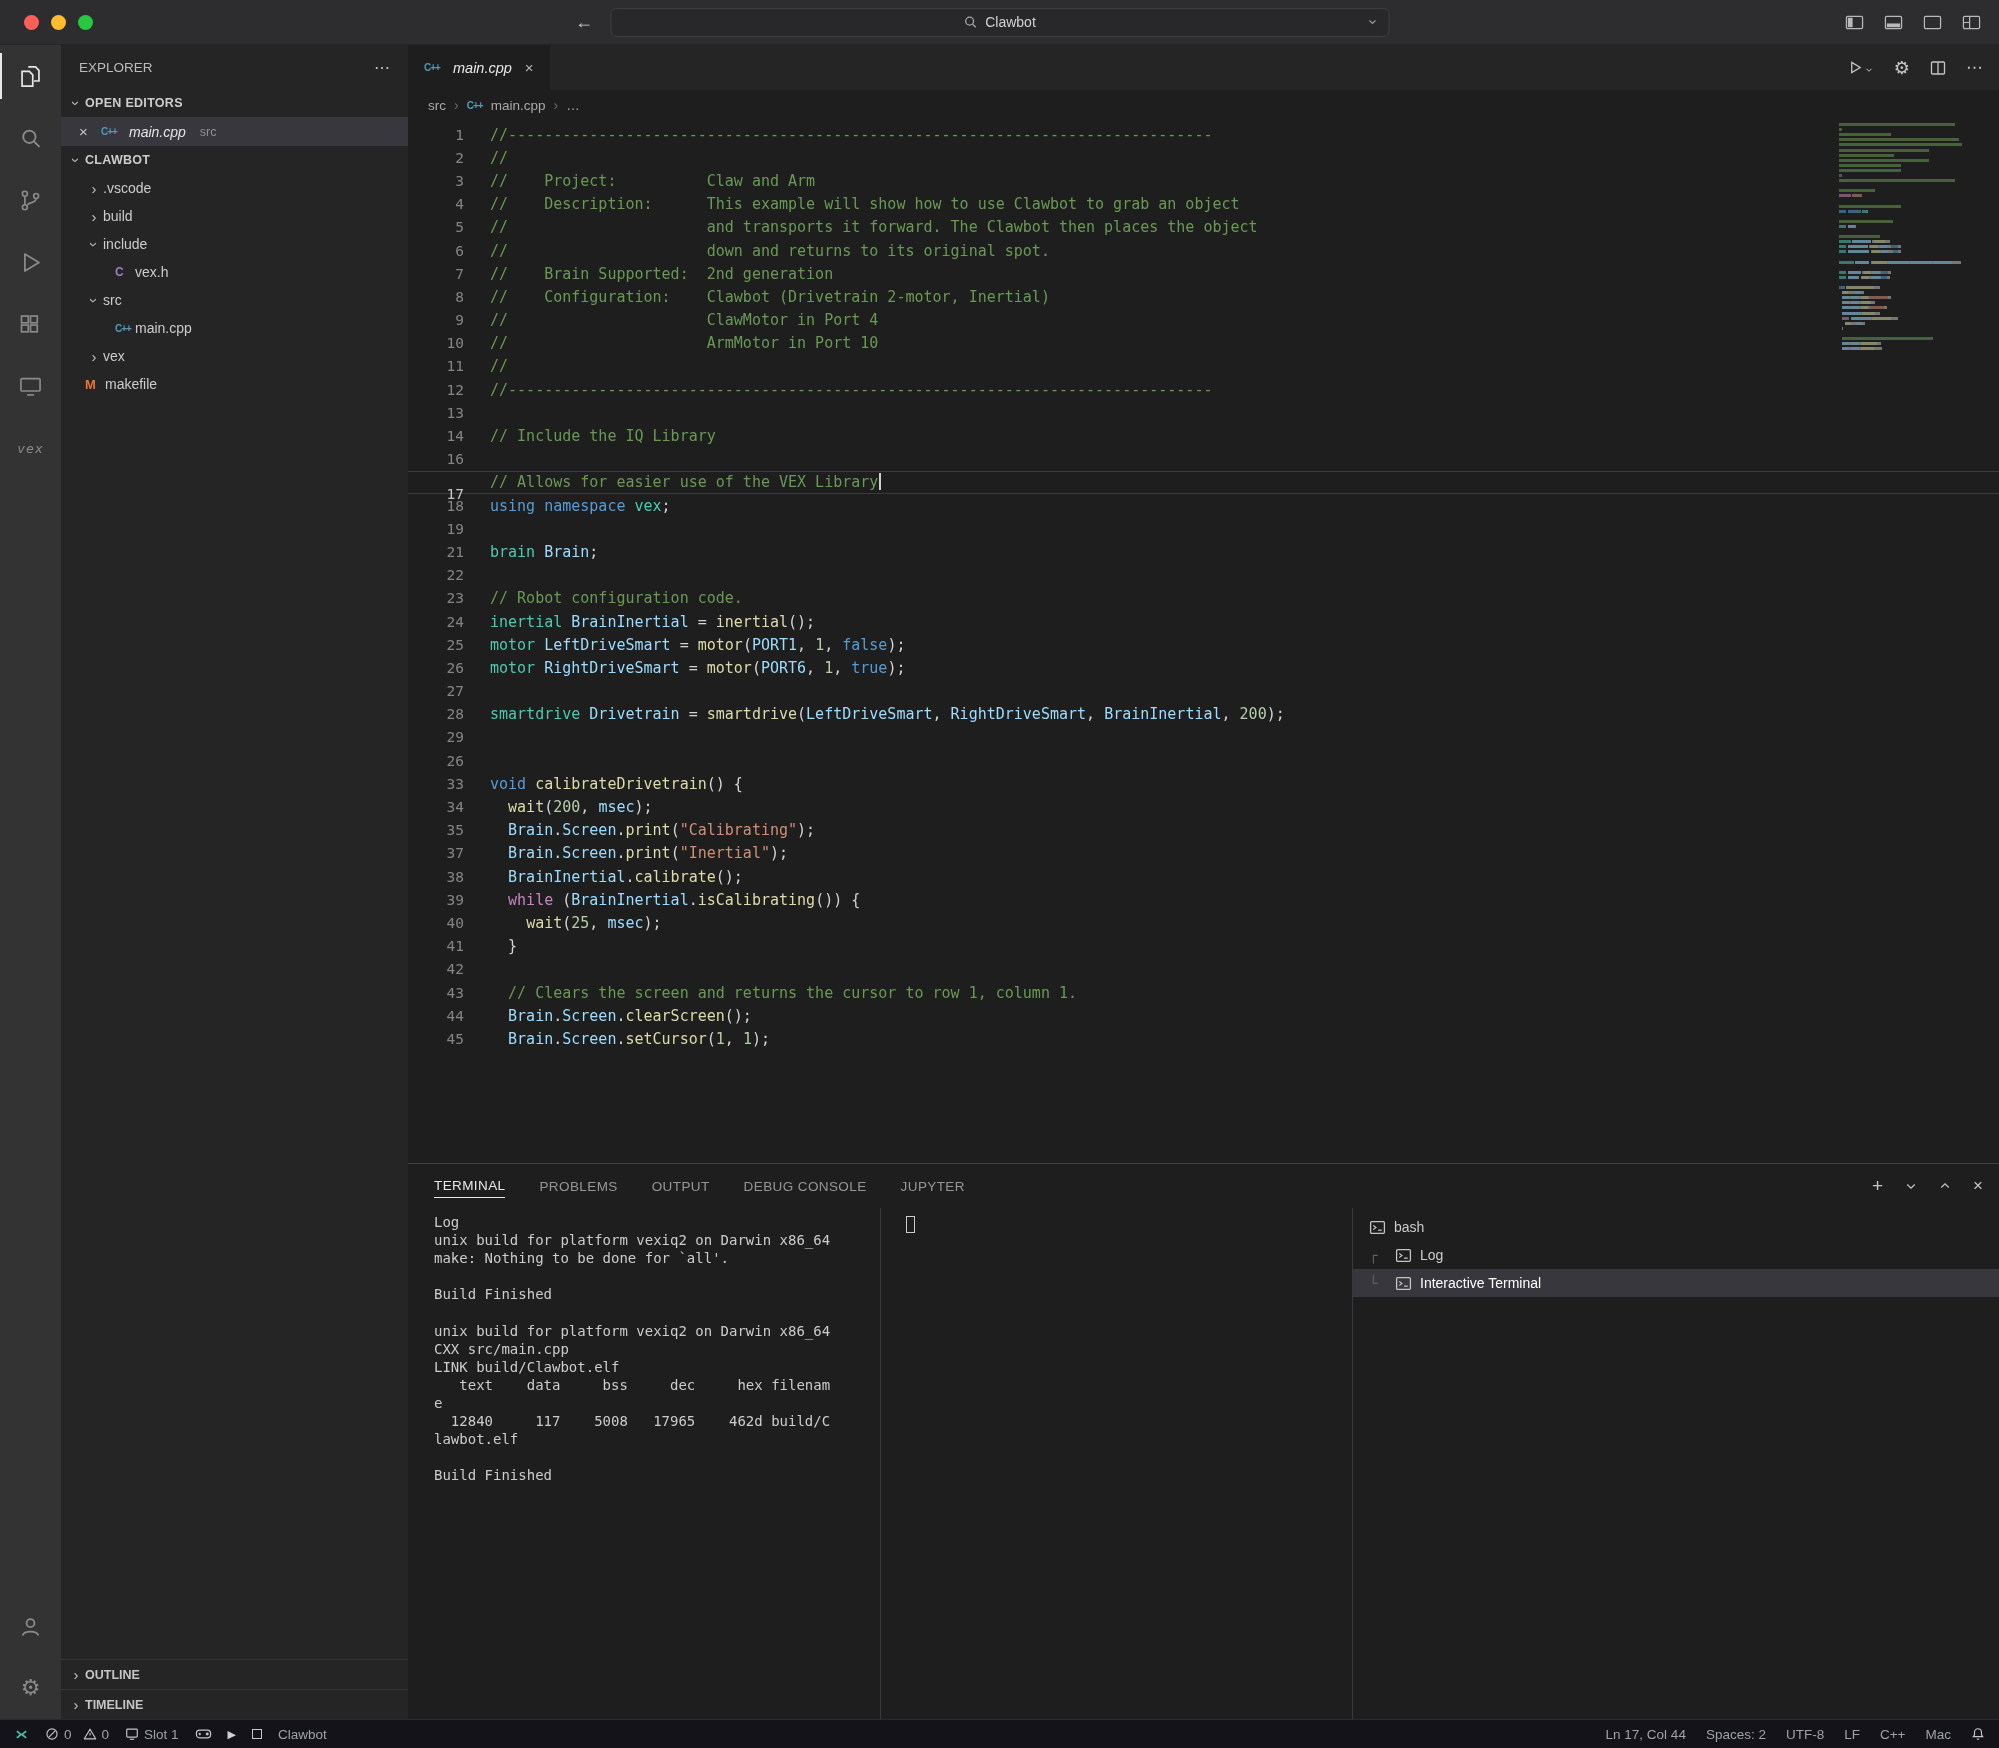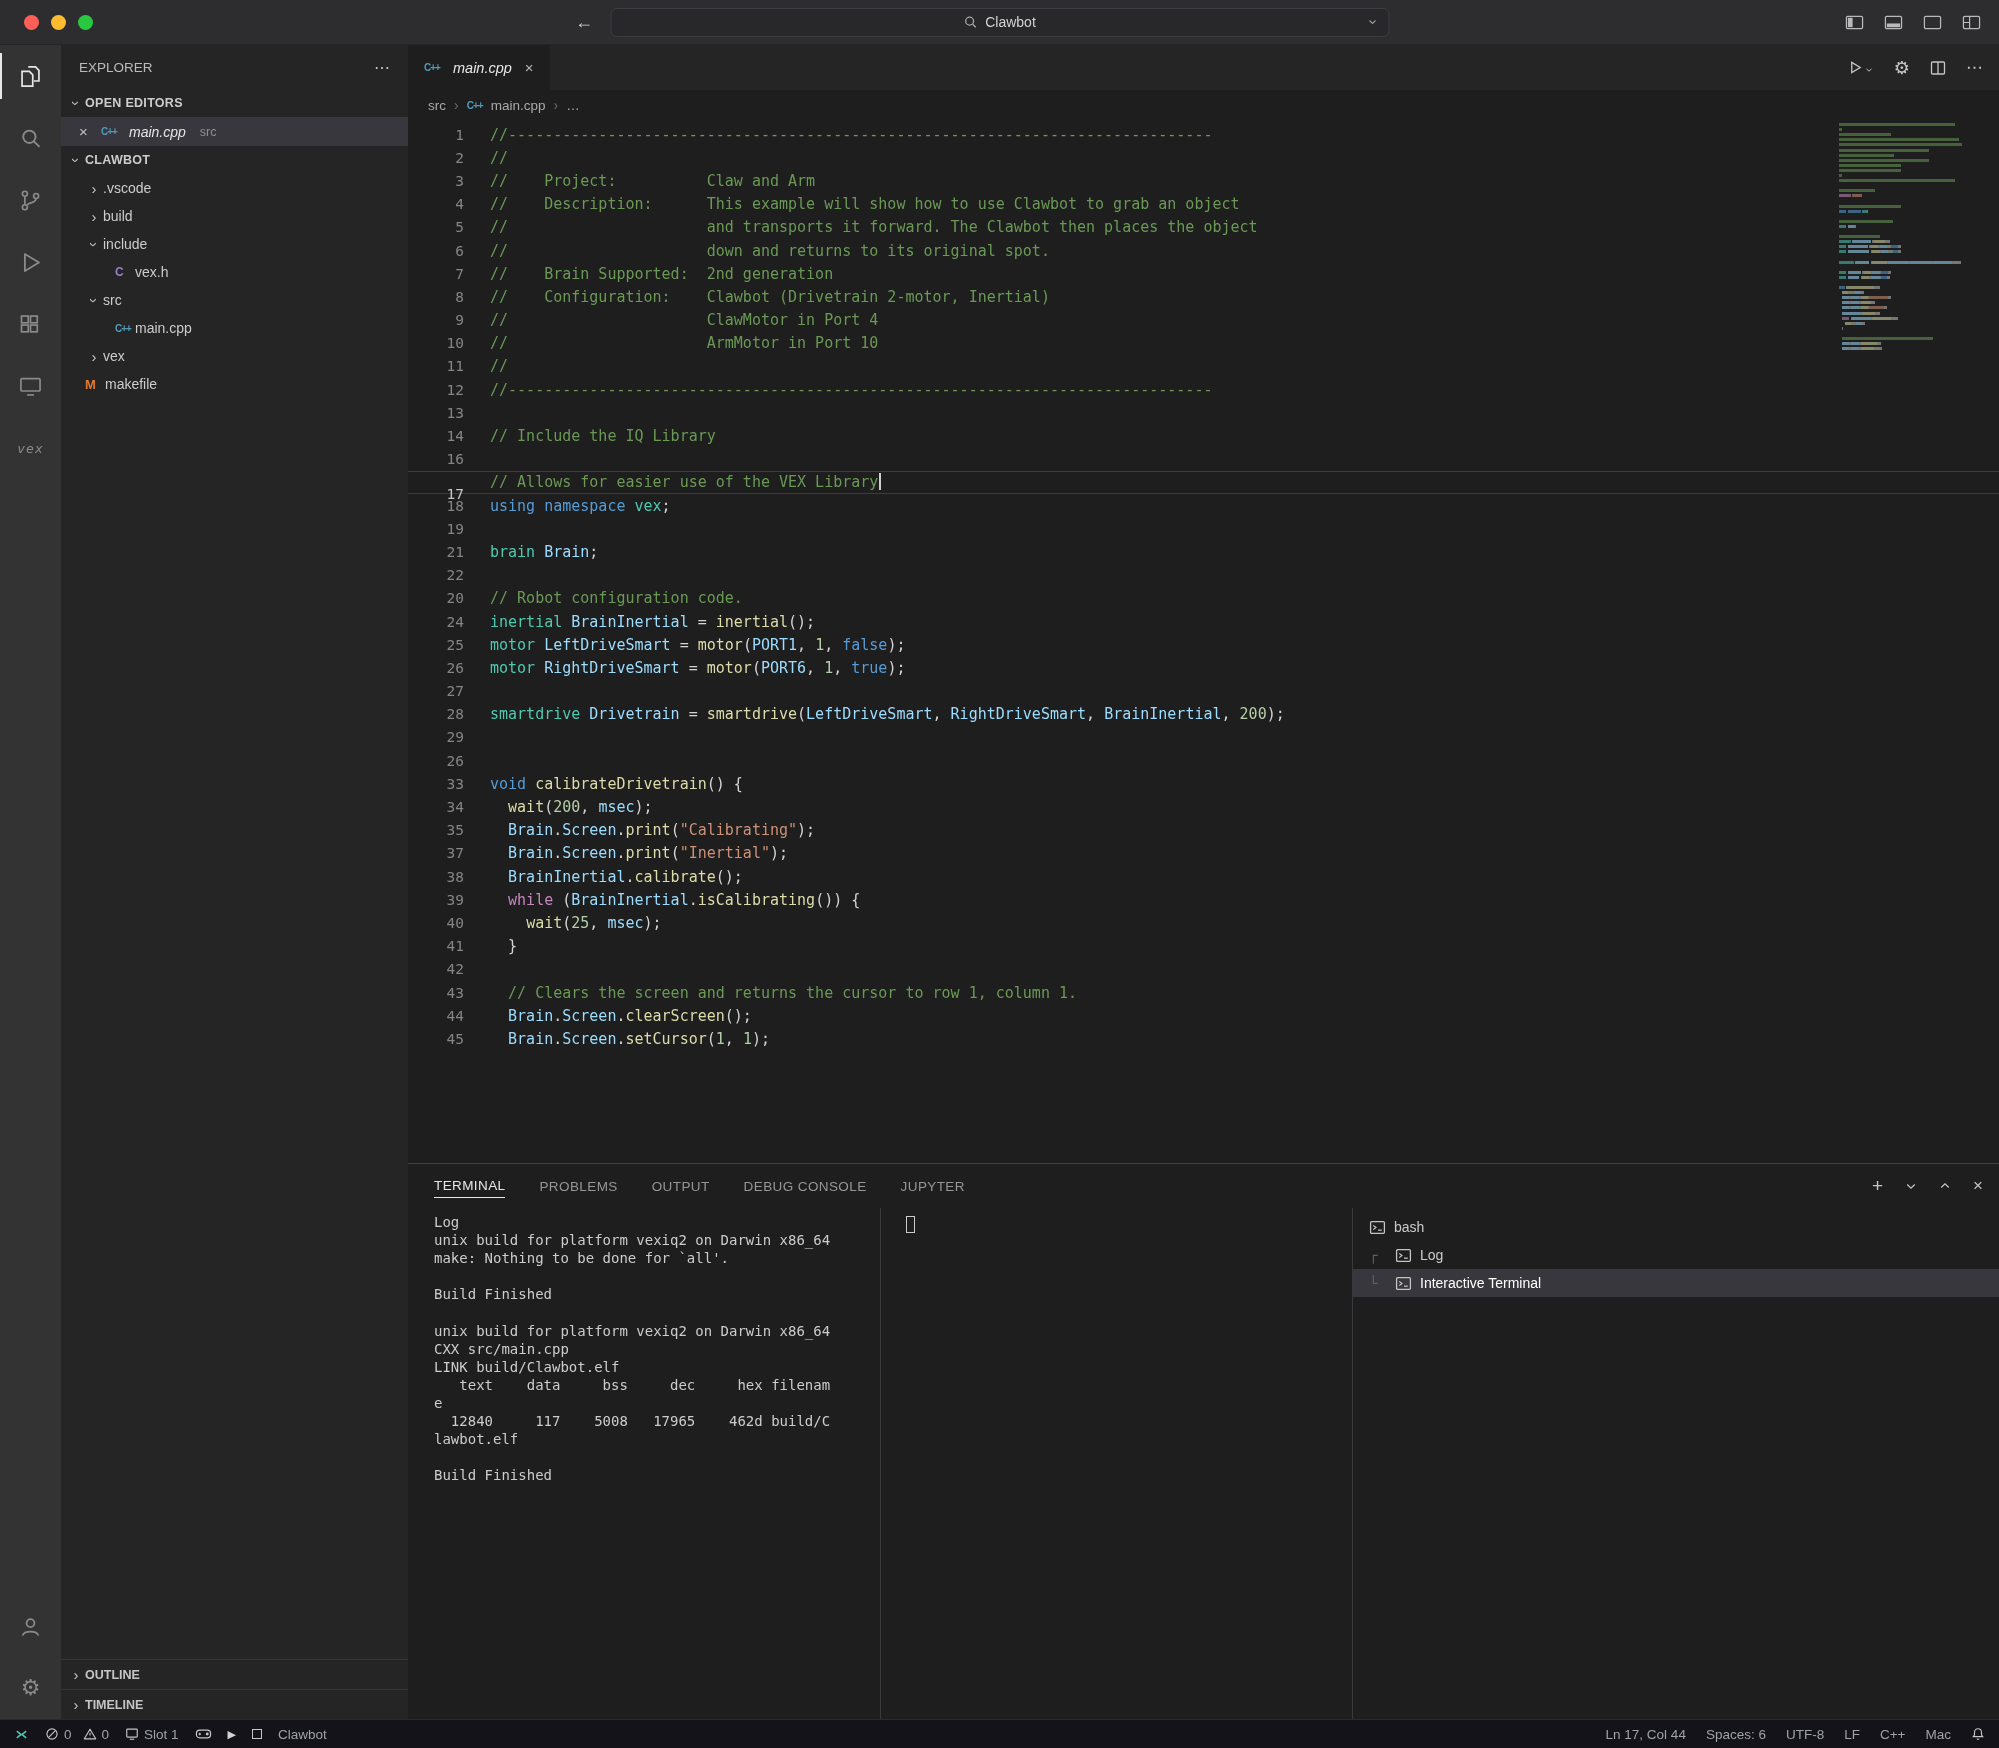--- a/index.html
+++ b/index.html
@@ -334,21 +334,21 @@
             <div class="code-line"><span class="ln">11</span><span class="lc"><span class="tk-cm">//</span></span></div>
             <div class="code-line"><span class="ln">12</span><span class="lc"><span class="tk-cm">//------------------------------------------------------------------------------</span></span></div>
             <div class="code-line"><span class="ln">13</span><span class="lc"></span></div>
             <div class="code-line"><span class="ln">14</span><span class="lc"><span class="tk-cm">// Include the IQ Library</span></span></div>
             <div class="code-line"><span class="ln">16</span><span class="lc"></span></div>
             <div class="code-line current"><span class="ln">17</span><span class="lc"><span class="tk-cm">// Allows for easier use of the VEX Library</span><span class="caret"></span></span></div>
             <div class="code-line"><span class="ln">18</span><span class="lc"><span class="tk-kw">using</span><span class="tk-pl"> </span><span class="tk-kw">namespace</span><span class="tk-pl"> </span><span class="tk-ty">vex</span><span class="tk-pl">;</span></span></div>
             <div class="code-line"><span class="ln">19</span><span class="lc"></span></div>
             <div class="code-line"><span class="ln">21</span><span class="lc"><span class="tk-ty">brain</span><span class="tk-pl"> </span><span class="tk-vr">Brain</span><span class="tk-pl">;</span></span></div>
             <div class="code-line"><span class="ln">22</span><span class="lc"></span></div>
-            <div class="code-line"><span class="ln">20</span><span class="lc"><span class="tk-cm">// Robot configuration code.</span></span></div>
+            <div class="code-line"><span class="ln">23</span><span class="lc"><span class="tk-cm">// Robot configuration code.</span></span></div>
             <div class="code-line"><span class="ln">24</span><span class="lc"><span class="tk-ty">inertial</span><span class="tk-pl"> </span><span class="tk-vr">BrainInertial</span><span class="tk-pl"> = </span><span class="tk-fn">inertial</span><span class="tk-pl">();</span></span></div>
             <div class="code-line"><span class="ln">25</span><span class="lc"><span class="tk-ty">motor</span><span class="tk-pl"> </span><span class="tk-vr">LeftDriveSmart</span><span class="tk-pl"> = </span><span class="tk-fn">motor</span><span class="tk-pl">(</span><span class="tk-vr">PORT1</span><span class="tk-pl">, </span><span class="tk-num">1</span><span class="tk-pl">, </span><span class="tk-kw">false</span><span class="tk-pl">);</span></span></div>
             <div class="code-line"><span class="ln">26</span><span class="lc"><span class="tk-ty">motor</span><span class="tk-pl"> </span><span class="tk-vr">RightDriveSmart</span><span class="tk-pl"> = </span><span class="tk-fn">motor</span><span class="tk-pl">(</span><span class="tk-vr">PORT6</span><span class="tk-pl">, </span><span class="tk-num">1</span><span class="tk-pl">, </span><span class="tk-kw">true</span><span class="tk-pl">);</span></span></div>
             <div class="code-line"><span class="ln">27</span><span class="lc"></span></div>
             <div class="code-line"><span class="ln">28</span><span class="lc"><span class="tk-ty">smartdrive</span><span class="tk-pl"> </span><span class="tk-vr">Drivetrain</span><span class="tk-pl"> = </span><span class="tk-fn">smartdrive</span><span class="tk-pl">(</span><span class="tk-vr">LeftDriveSmart</span><span class="tk-pl">, </span><span class="tk-vr">RightDriveSmart</span><span class="tk-pl">, </span><span class="tk-vr">BrainInertial</span><span class="tk-pl">, </span><span class="tk-num">200</span><span class="tk-pl">);</span></span></div>
             <div class="code-line"><span class="ln">29</span><span class="lc"></span></div>
             <div class="code-line"><span class="ln">26</span><span class="lc"></span></div>
             <div class="code-line"><span class="ln">33</span><span class="lc"><span class="tk-kw">void</span><span class="tk-pl"> </span><span class="tk-fn">calibrateDrivetrain</span><span class="tk-pl">() {</span></span></div>
             <div class="code-line"><span class="ln">34</span><span class="lc"><span class="tk-pl">  </span><span class="tk-fn">wait</span><span class="tk-pl">(</span><span class="tk-num">200</span><span class="tk-pl">, </span><span class="tk-vr">msec</span><span class="tk-pl">);</span></span></div>
             <div class="code-line"><span class="ln">35</span><span class="lc"><span class="tk-pl">  </span><span class="tk-vr">Brain</span><span class="tk-pl">.</span><span class="tk-vr">Screen</span><span class="tk-pl">.</span><span class="tk-fn">print</span><span class="tk-pl">(</span><span class="tk-str">"Calibrating"</span><span class="tk-pl">);</span></span></div>
@@ -757,21 +757,21 @@
           </svg>
       </span>
       <span class="st-item play-glyph">▶</span>
       <span class="st-item">
           <span class="stop-sq"></span>
         </span>
       <span class="st-item">Clawbot</span>
     </div>
     <div class="st-right">
       <span>Ln 17, Col 44</span>
-      <span>Spaces: 6</span>
+      <span>Spaces: 2</span>
       <span>UTF-8</span>
       <span>LF</span>
       <span>C++</span>
       <span>Mac</span>
       <span>
         <svg width="14" height="14" viewBox="0 0 16 16" fill="none" stroke="#c7c7c7" stroke-width="1.3">
             <path d="M8 2c2.5 0 4 1.8 4 4.2V9l1.4 2H2.6L4 9V6.2C4 3.8 5.5 2 8 2z"></path>
             <path d="M6.8 13.3a1.3 1.3 0 002.4 0"></path>
           </svg>
       </span>

